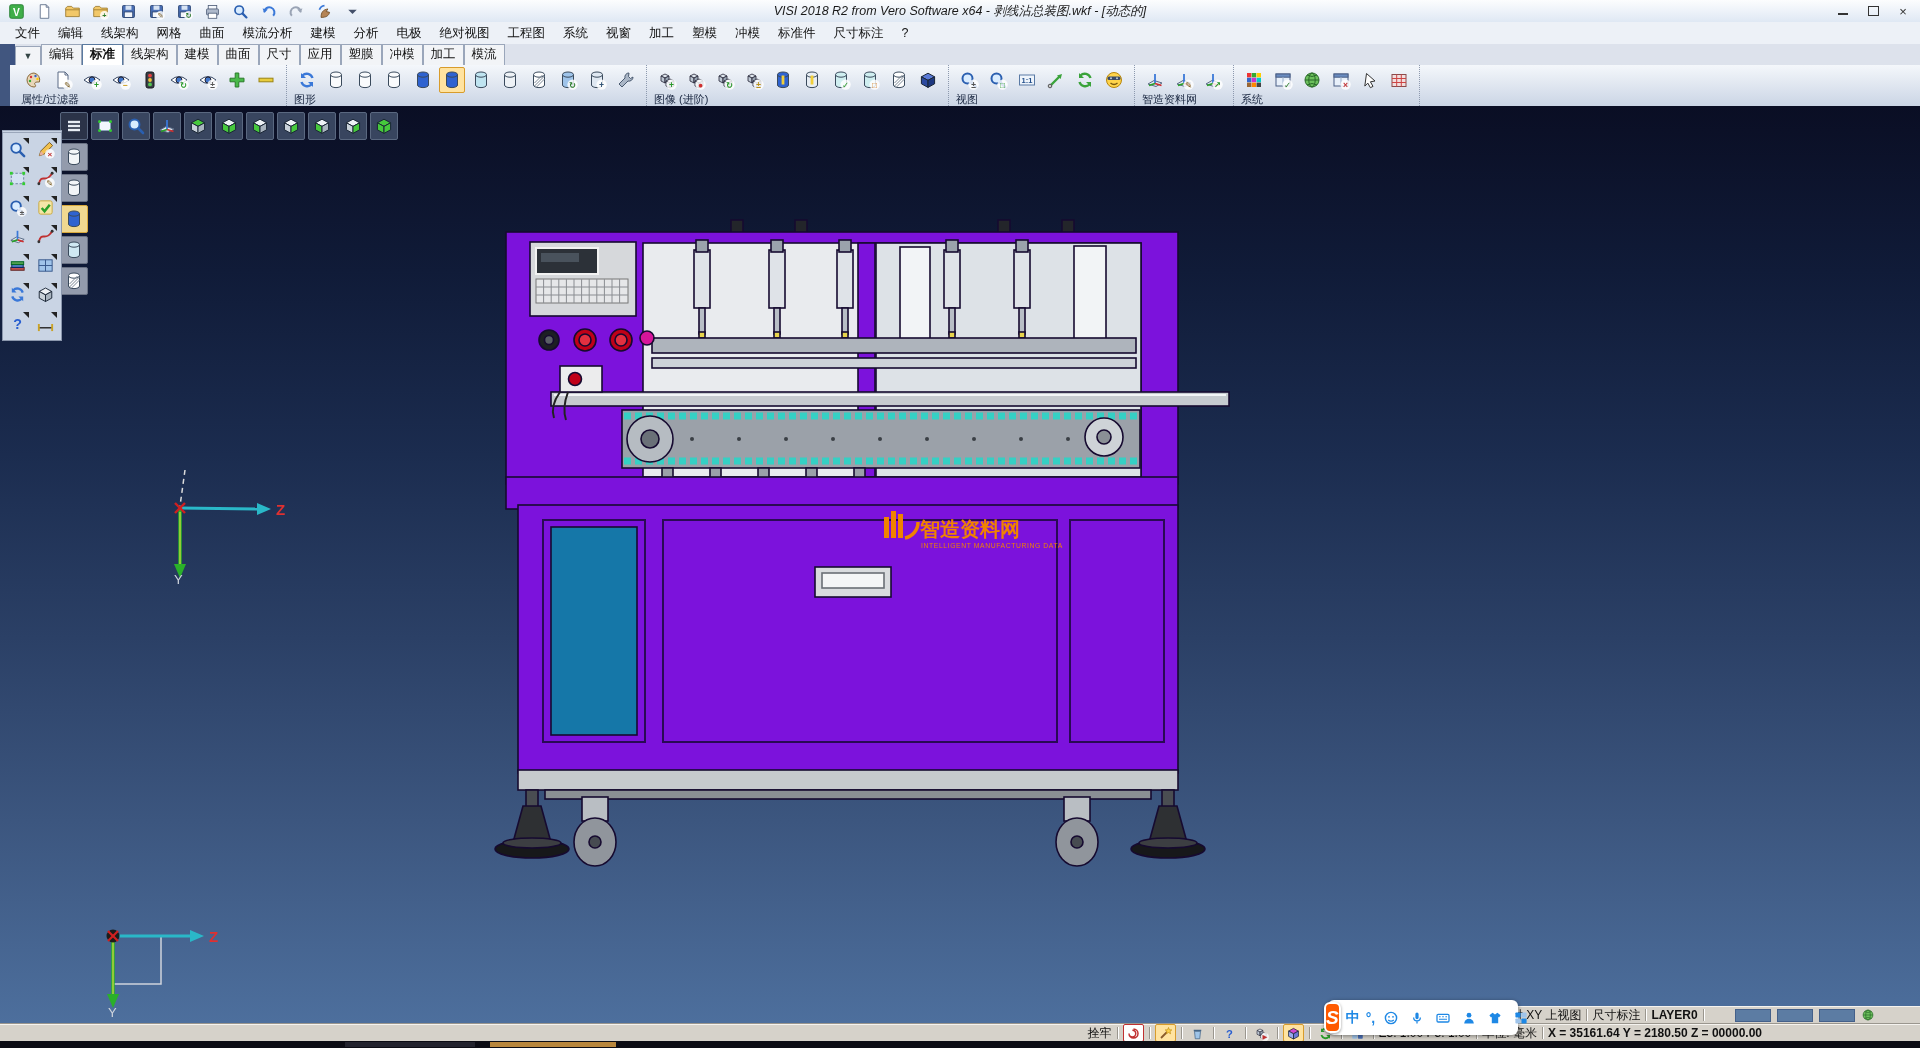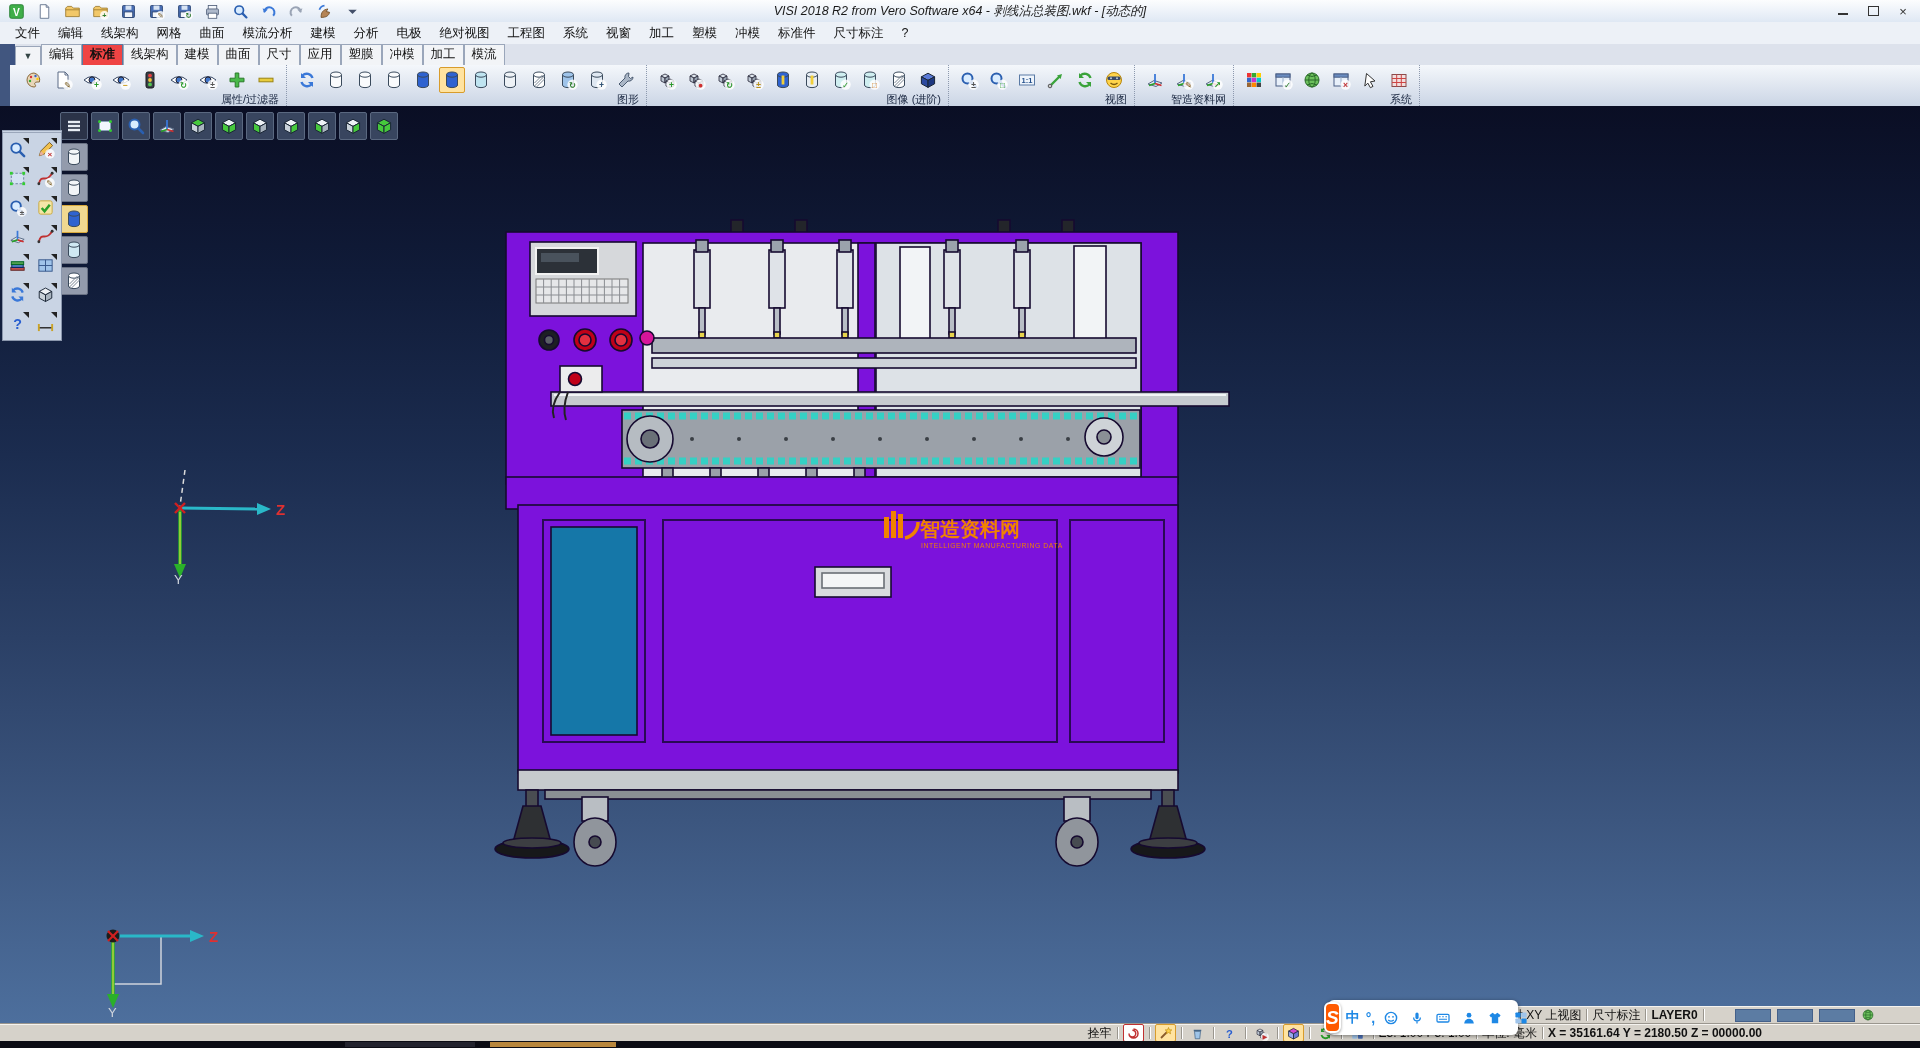--- a/index.html
+++ b/index.html
@@ -15,27 +15,27 @@
   .winctl .minline{width:10px;height:2px;background:#333;margin-top:6px;}
   .winctl .maxbox{width:9px;height:8px;border:1.6px solid #333;}
   
   .menubar{position:absolute;top:22px;left:0;right:0;height:22px;background:#edf1f7;border-bottom:1px solid #c8cfda;display:flex;align-items:center;padding-left:6px;}
   .mitem{font-size:12.5px;color:#111;padding:2px 9px;white-space:nowrap;}
   
   .tabrow{position:absolute;top:44px;left:0;right:0;height:21px;background:#dde2ec;display:flex;align-items:flex-end;}
   .edge-sq{width:15px;height:21px;background:#3d5382;}
   .tab-drop{width:24px;height:18px;display:flex;align-items:center;justify-content:center;background:#f2f4f7;border:1px solid #9aa6ba;border-bottom:none;font-size:9px;color:#344;}
   .tab{font-size:12.5px;color:#111;padding:1px 7px 2px 7px;background:#f2f4f7;border:1px solid #9aa6ba;border-bottom:none;white-space:nowrap;}
-  .tab.active{background:#ef4444;font-weight:bold;border-color:#5a7aa0;}
+  .tab.active{background:#ffffff;font-weight:bold;border-color:#5a7aa0;}
   
   .left-edge{position:absolute;top:44px;left:0;width:10px;height:62px;background:#41567f;z-index:3;}
   .ribbon{position:absolute;top:65px;left:0;right:0;height:41px;background:linear-gradient(#f4f7fb,#cbd5e5);border-bottom:1px solid #8a96ac;display:flex;padding-left:14px;}
   .rgroup{display:flex;flex-direction:column;border-right:1px dotted #8d99ae;padding:0 7px;}
   .ricons{display:flex;align-items:center;gap:3px;height:27px;padding-top:1px;}
-  .rlabel{text-align:right;font-size:11px;color:#18253f;height:13px;line-height:12px;white-space:nowrap;}
+  .rlabel{text-align:left;font-size:11px;color:#18253f;height:13px;line-height:12px;white-space:nowrap;}
   .tile{width:24px;height:24px;display:flex;align-items:center;justify-content:center;position:relative;border:1px solid transparent;border-radius:2px;}
   .tile.sel,.tile.activebg{background:#ffe3a0;border-color:#d89c2c;}
   .tile.boxed{background:#fff;border-color:#c03030;}
   
   .viewport{position:absolute;top:106px;left:0;right:0;height:917px;background:linear-gradient(180deg,#0a0e24 0%,#101b38 18%,#1b2c4f 38%,#2b4066 58%,#3c567f 78%,#4d6f9d 100%);overflow:hidden;}
   .machine{position:absolute;}
   .axisbox{position:absolute;}
   
   .view-toolbar{position:absolute;left:60px;top:6px;display:flex;gap:3px;}
   .vtile{width:26px;height:26px;background:#38455f;border:1px solid #5a6880;display:flex;align-items:center;justify-content:center;border-radius:2px;}

